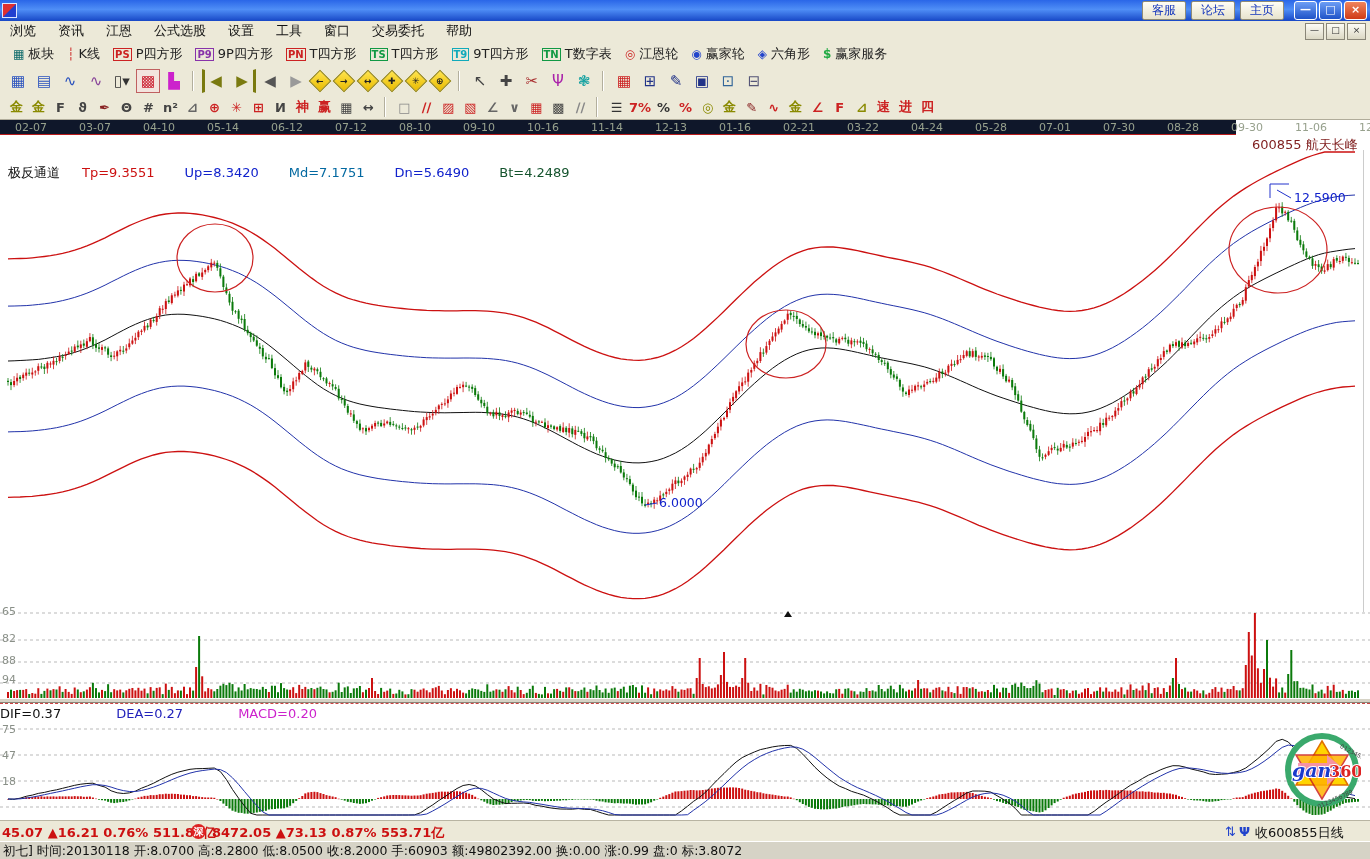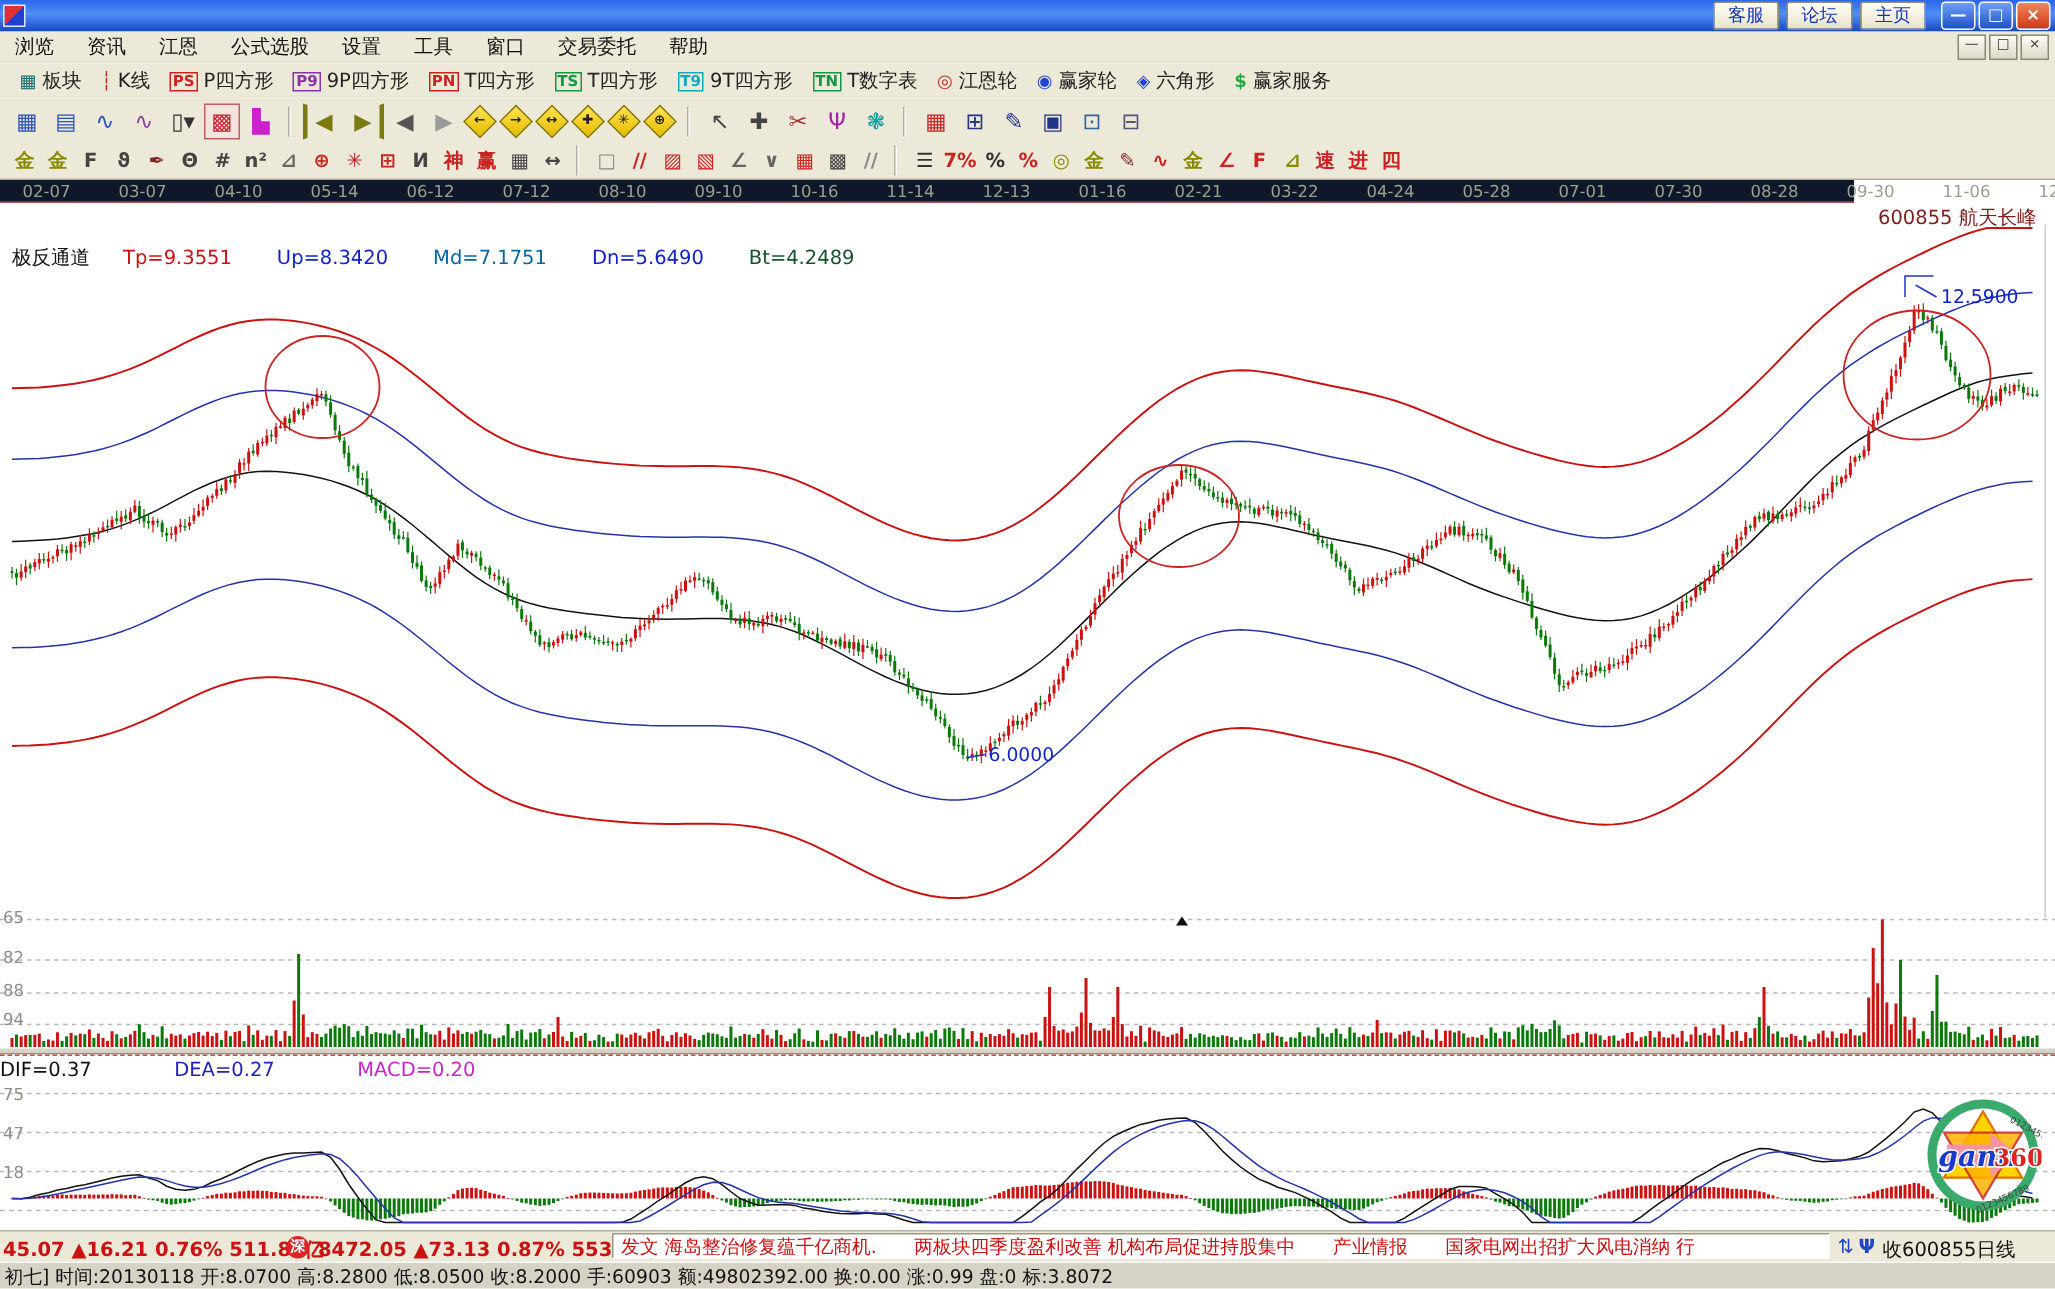--- a/index.html
+++ b/index.html
@@ -1680,19 +1680,18 @@
   <text x="9" y="51" font-size="19" font-style="italic" font-weight="bold" font-family="DejaVu Serif, Liberation Serif, serif" fill="#1a3acc" stroke="#ffffff" stroke-width="2" paint-order="stroke">gann</text>
   <text x="46" y="51" font-size="16" font-weight="bold" font-family="DejaVu Serif, Liberation Serif, serif" fill="#dd2222" stroke="#ffffff" stroke-width="2" paint-order="stroke">360</text>
   <text x="44" y="16" font-size="6" fill="#444" transform="rotate(28 39 44)">0123456789</text>
   <text x="20" y="78" font-size="6" fill="#444" transform="rotate(-24 39 44)">0123456789</text>
 </svg>
 
 <div id="ticker">
   <span id="idx1" class="red">45.07 ▲16.21 0.76% 511.89亿</span>
   <span id="sz-badge">深</span>
   <span id="idx2" class="red">8472.05 ▲73.13 0.87% 553.71亿</span>
-  <div id="news-box">发文 海岛整治修复蕴千亿商机.　　两板块四季度盈利改善 机构布局促进持股集中　　产业情报　　国家电网出招扩大风电消纳 行</div>
   <span id="updown-icon">⇅</span>
   <span id="antenna-icon">Ψ</span>
   <span id="close-label">收600855日线</span>
 </div>
 
 <div id="statusbar">初七] 时间:20130118 开:8.0700 高:8.2800 低:8.0500 收:8.2000 手:60903 额:49802392.00 换:0.00 涨:0.99 盘:0 标:3.8072</div>
 
 </body></html>

